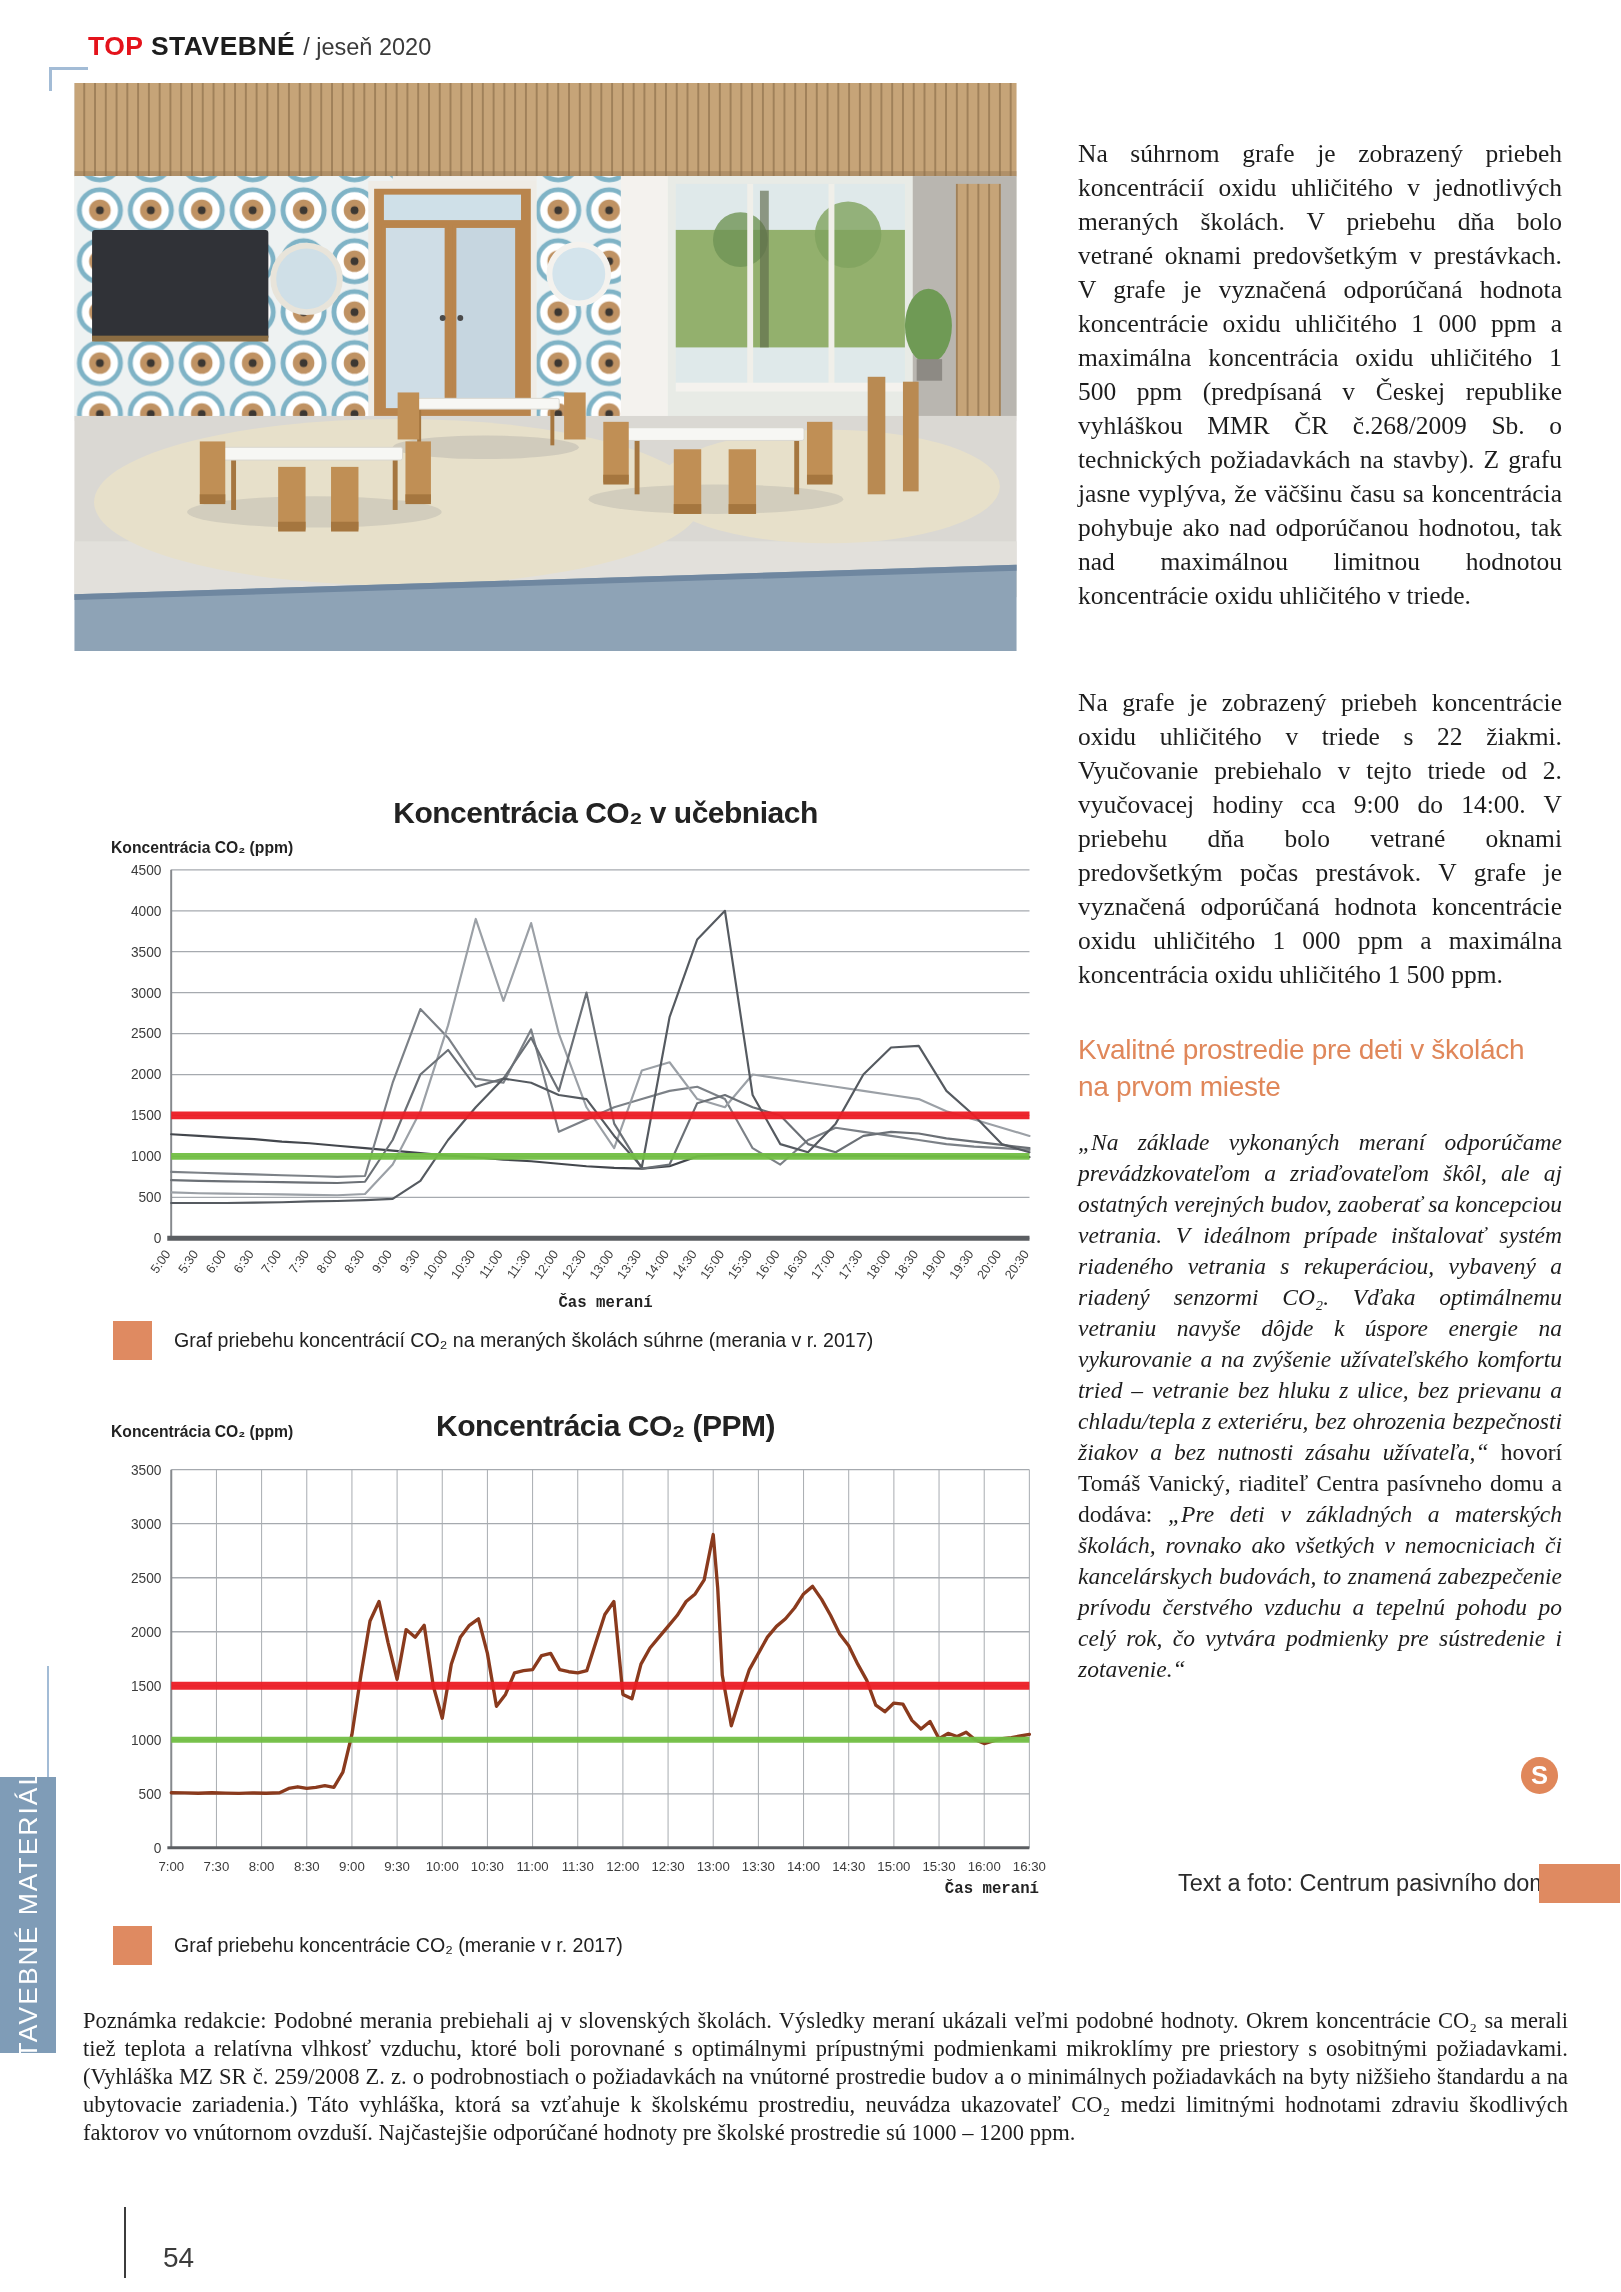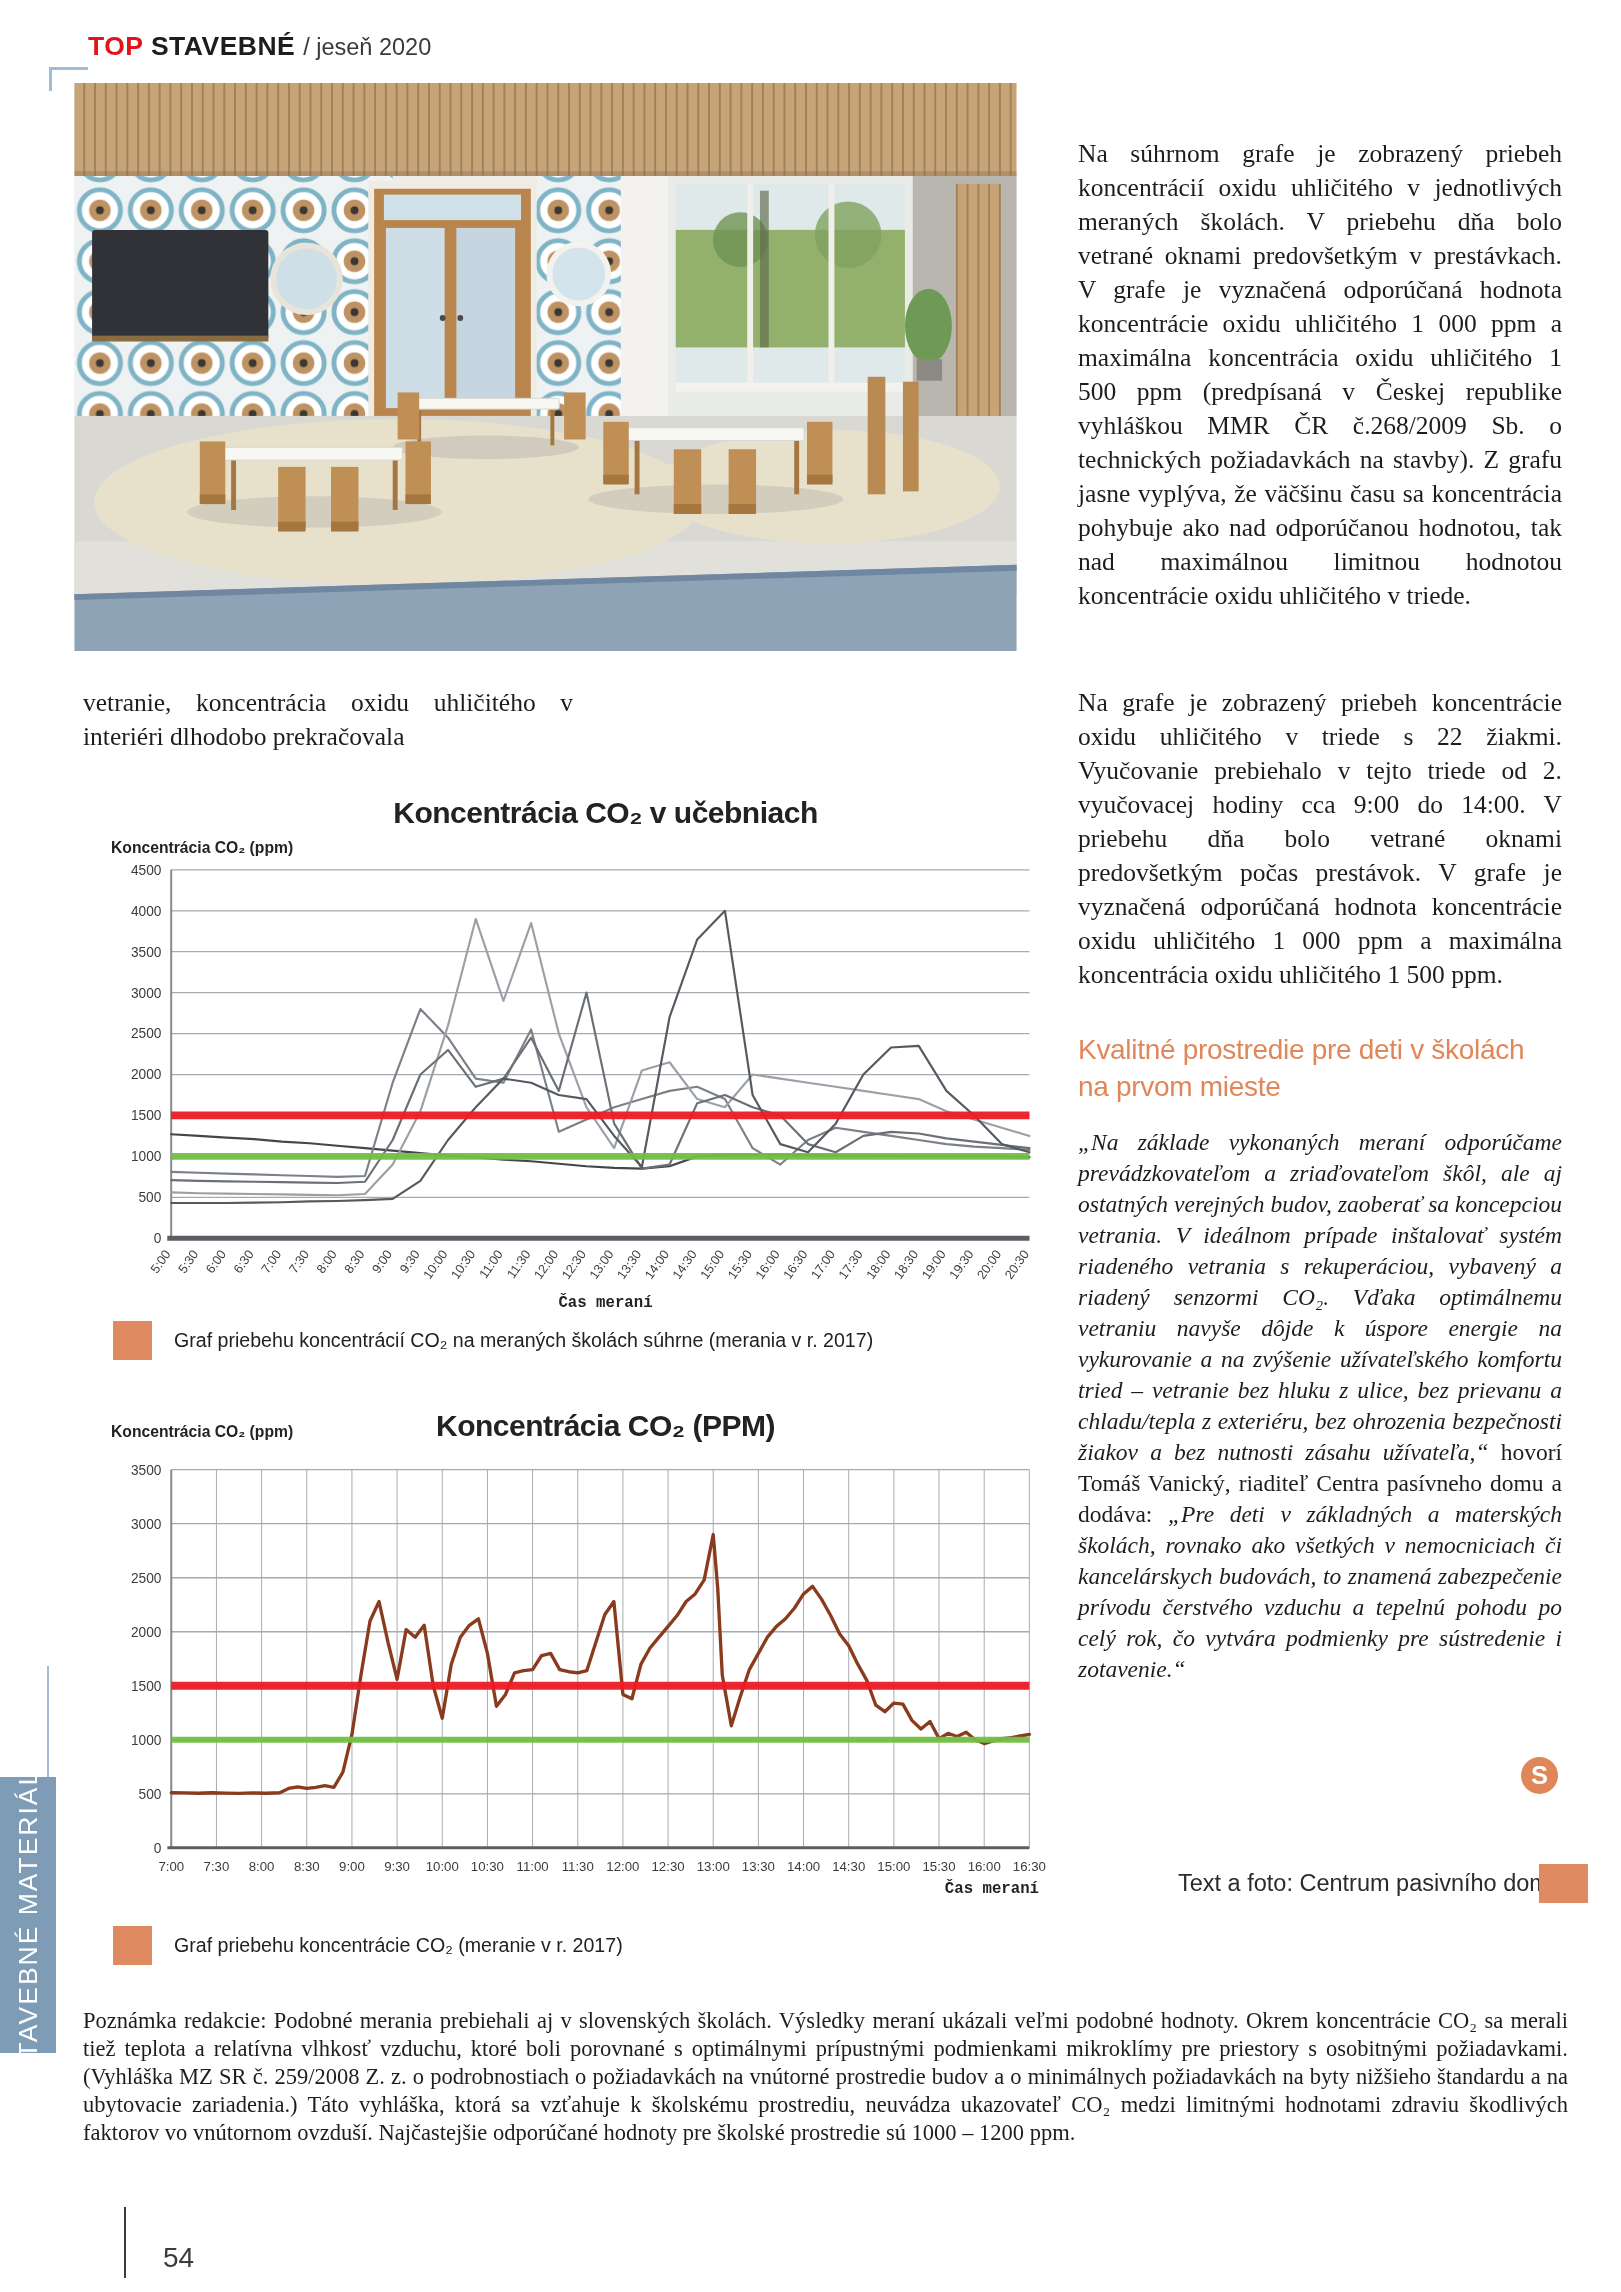--- a/index.html
+++ b/index.html
@@ -1,17 +1,17 @@
 <!DOCTYPE html>
 <html><head>
 <meta charset="utf-8">
 <style>
   html,body{margin:0;padding:0;background:#ffffff;}
   .page{position:relative;width:1588px;height:2293px;background:#fff;overflow:hidden;
-        font-family:"Liberation Serif","DejaVu Serif",serif;color:#1d1d1d;}
+        font-family:"Liberation Serif","DejaVu Serif",serif;color:#1d1d1d;padding-left:32px;}
   .abs{position:absolute;}
   .just{text-align:justify;}
   
   .brand{font-family:"Liberation Sans","DejaVu Sans",sans-serif;font-weight:bold;font-size:26.5px;letter-spacing:0.5px;}
   .brand .top{color:#e4131b;}
   .brand .issue{font-weight:normal;font-size:23.5px;color:#3a3a3a;letter-spacing:0;}
   .corner{background:#a3bcd6;}
   
   .bodytext{font-size:25.5px;line-height:34px;}
   .quote{font-style:italic;font-size:23.5px;line-height:31px;}
@@ -144,21 +144,20 @@
     <rect x="748" y="346" width="26" height="62" fill="#c08f55"></rect>
       <rect x="748" y="400" width="26" height="10" fill="#a5763f"></rect>
 
     <rect x="810" y="300" width="18" height="120" fill="#b98a52"></rect>
     <rect x="846" y="305" width="16" height="112" fill="#b98a52"></rect>
 
     <polygon points="0,522 962,492 962,580 0,580" fill="#8ea3b6"></polygon>
     <polygon points="0,522 962,492 962,498 0,528" fill="#6f87a0"></polygon>
   </svg>
 
-  <div class="abs bodytext just" style="left:83px;top:686px;width:490px;">vetranie, koncentrácia oxidu uhličitého v interiéri dlhodobo prekračovala</div>
 
   <div class="abs chart-title" style="left:157px;top:796px;width:897px;">Koncentrácia CO₂ v učebniach</div>
   <div class="abs chart-ylabel" style="left:111px;top:839px;">Koncentrácia CO₂ (ppm)</div>
   <svg id="c1" class="abs" style="left:83px;top:854px;" width="970" height="453" viewBox="0 0 990 462">
       <line x1="90" y1="392" x2="966" y2="392" stroke="#a6aaaf" stroke-width="1.3"></line>
       <text x="80" y="397" text-anchor="end" font-size="14" fill="#3c3c3c" font-family="Liberation Sans, DejaVu Sans, sans-serif">0</text>
       <line x1="90" y1="350.22222222222223" x2="966" y2="350.22222222222223" stroke="#a6aaaf" stroke-width="1.3"></line>
       <text x="80" y="355.22222222222223" text-anchor="end" font-size="14" fill="#3c3c3c" font-family="Liberation Sans, DejaVu Sans, sans-serif">500</text>
       <line x1="90" y1="308.44444444444446" x2="966" y2="308.44444444444446" stroke="#a6aaaf" stroke-width="1.3"></line>
       <text x="80" y="313.44444444444446" text-anchor="end" font-size="14" fill="#3c3c3c" font-family="Liberation Sans, DejaVu Sans, sans-serif">1000</text>

